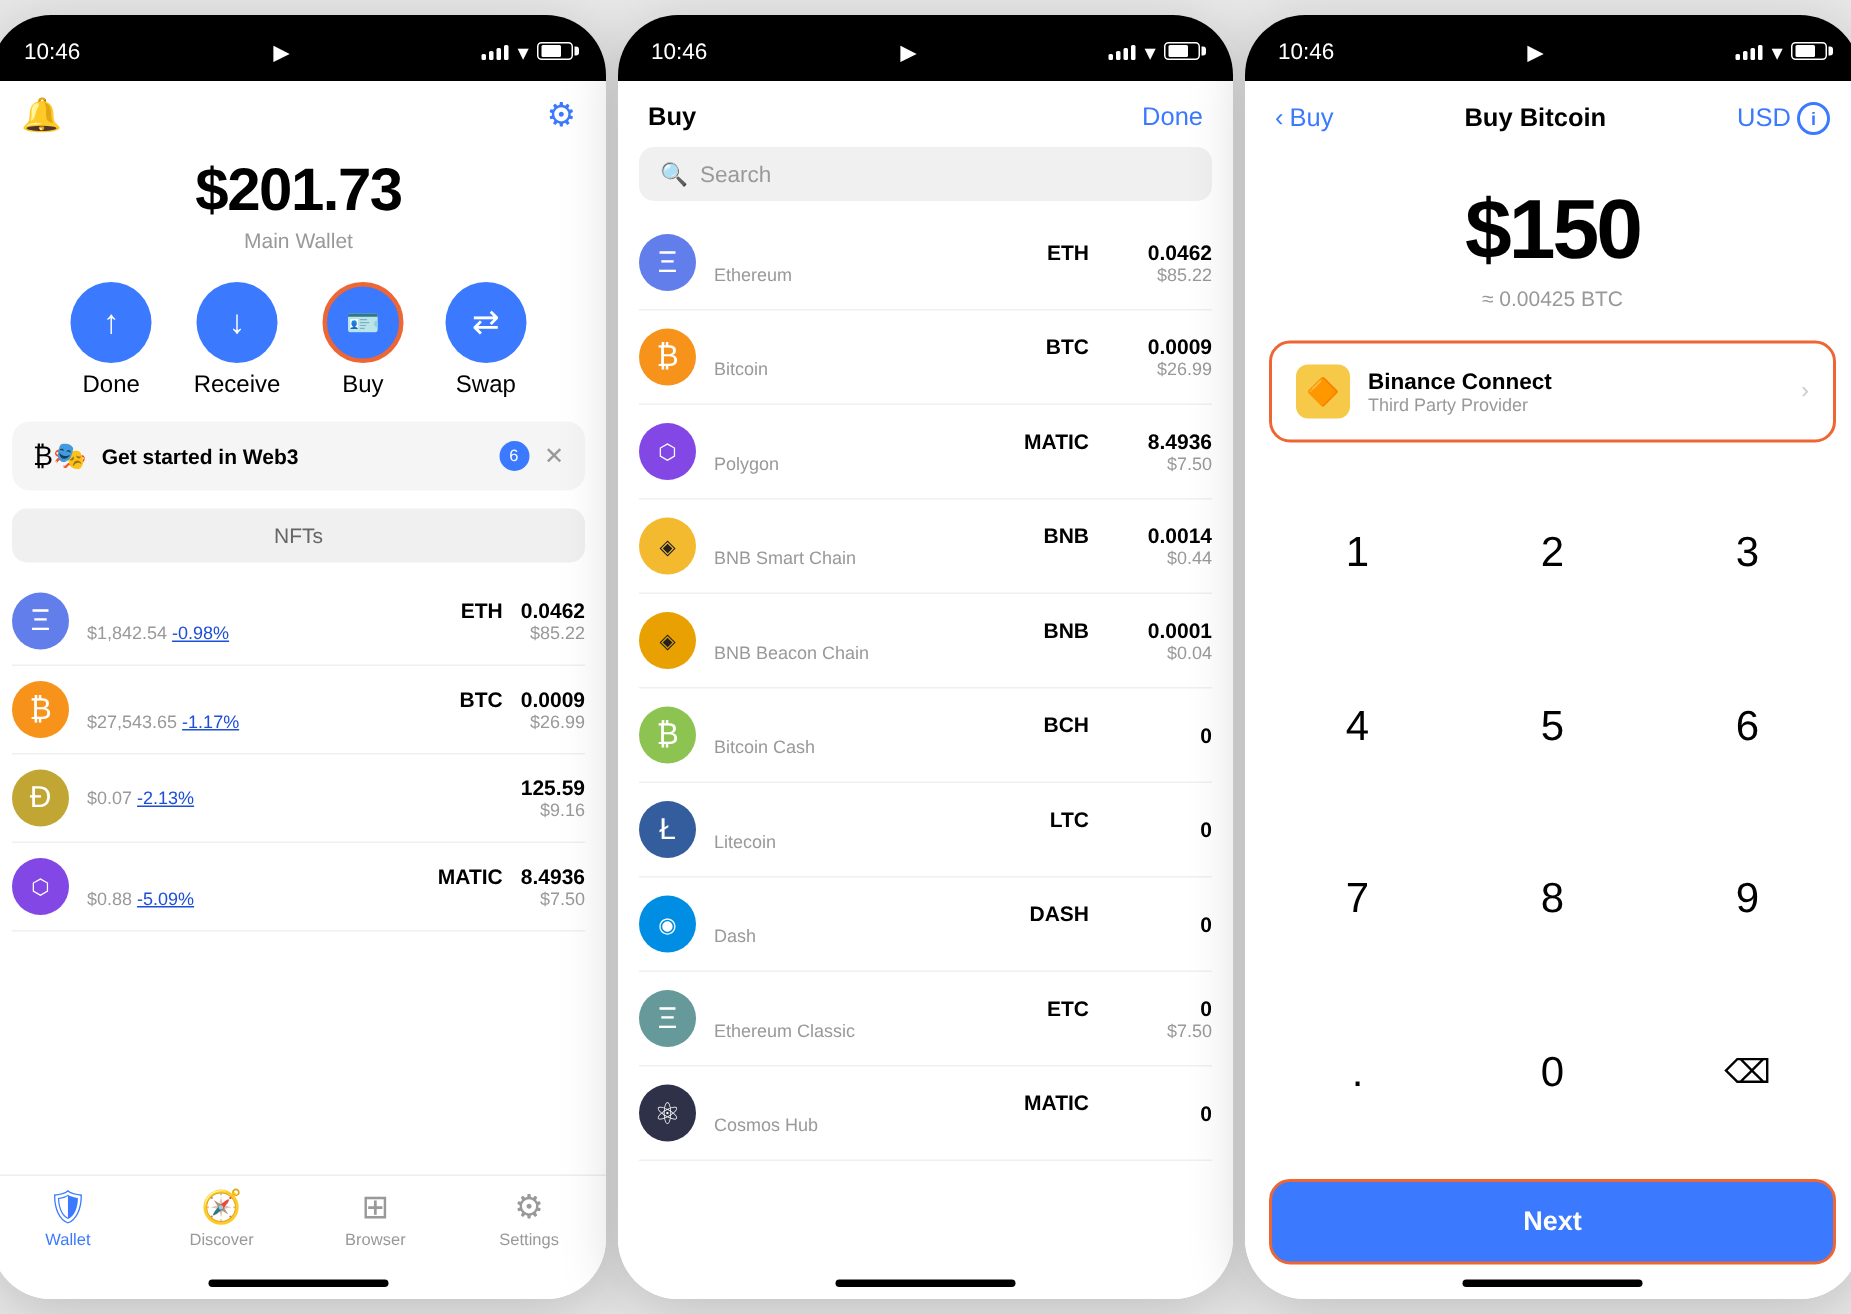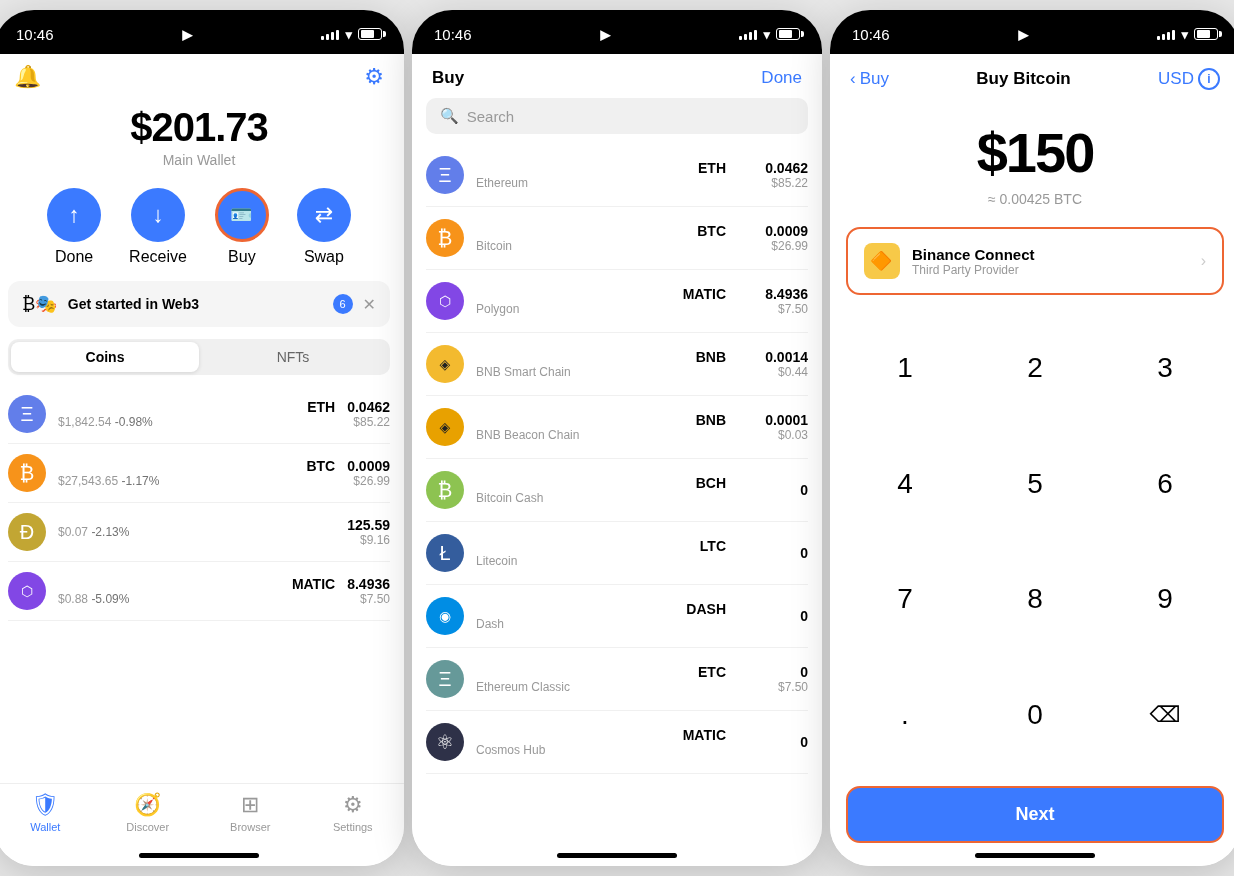--- a/index.html
+++ b/index.html
@@ -196,21 +196,21 @@
       border-radius: 50%;
       display: flex;
       align-items: center;
       justify-content: center;
       font-size: 20px;
       flex-shrink: 0;
     }
     .coin-info { flex: 1; }
     .coin-name { font-size: 14px; font-weight: 600; color: #000; text-align: right; }
     .coin-sub { font-size: 12px; color: #999; }
-    .coin-sub .red { color: #737373; }
+    .coin-sub .red { color: #1d4ed8; text-decoration: underline; }
     .coin-values { text-align: right; }
     .coin-amount { font-size: 14px; font-weight: 600; color: #000; }
     .coin-usd { font-size: 12px; color: #999; }
     .bottom-nav {
       display: flex;
       border-top: 1px solid #eee;
       padding: 8px 0 20px;
     }
     .nav-item {
       flex: 1;
@@ -418,21 +418,20 @@
           <span>Swap</span>
         </div>
       </div>
       <div class="web3-banner">
         <span style="font-size:18px;">₿🎭</span>
         <span class="text">Get started in Web3</span>
         <span class="web3-badge">6</span>
         <span style="color:#999; font-size:16px;">✕</span>
       </div>
       <div class="tab-switcher">
-        <div class="tab active">Coins</div>
         <div class="tab">NFTs</div>
       </div>
       <div class="coin-list">
         <div class="coin-item">
           <div class="coin-icon eth-icon">Ξ</div>
           <div class="coin-info">
             <div class="coin-name">ETH</div>
             <div class="coin-sub">$1,842.54 <span class="red">-0.98%</span></div>
           </div>
           <div class="coin-values">
@@ -567,21 +566,21 @@
           </div>
         </div>
         <div class="buy-coin-item">
           <div class="coin-icon bnb-icon" style="font-size:14px; background:#e8a100;">◈</div>
           <div class="coin-info">
             <div class="coin-name">BNB</div>
             <div class="coin-sub">BNB Beacon Chain</div>
           </div>
           <div class="buy-coin-values">
             <div class="buy-coin-amount">0.0001</div>
-            <div class="buy-coin-usd">$0.03</div>
+            <div class="buy-coin-usd">$0.04</div>
           </div>
         </div>
         <div class="buy-coin-item">
           <div class="coin-icon bch-icon">₿</div>
           <div class="coin-info">
             <div class="coin-name">BCH</div>
             <div class="coin-sub">Bitcoin Cash</div>
           </div>
           <div class="buy-coin-values">
             <div class="buy-coin-amount">0</div>

